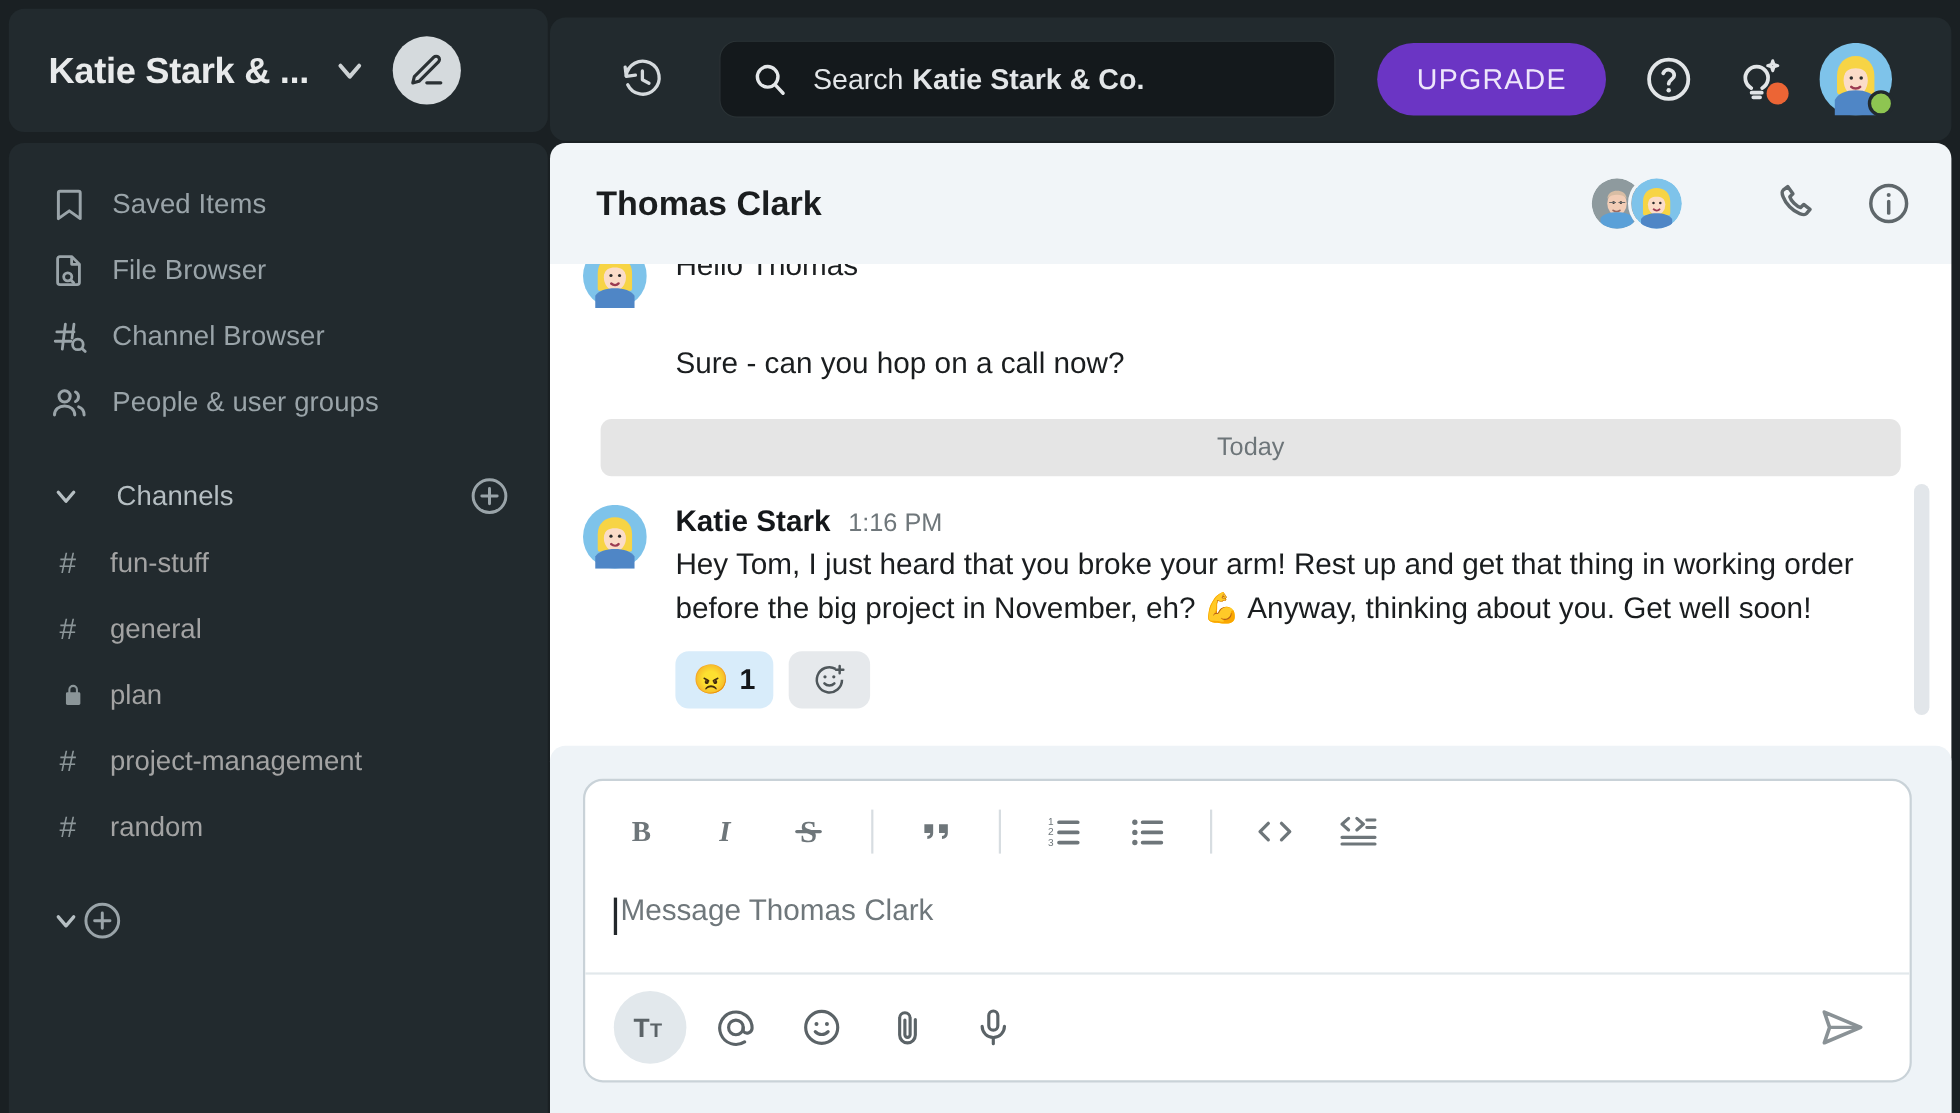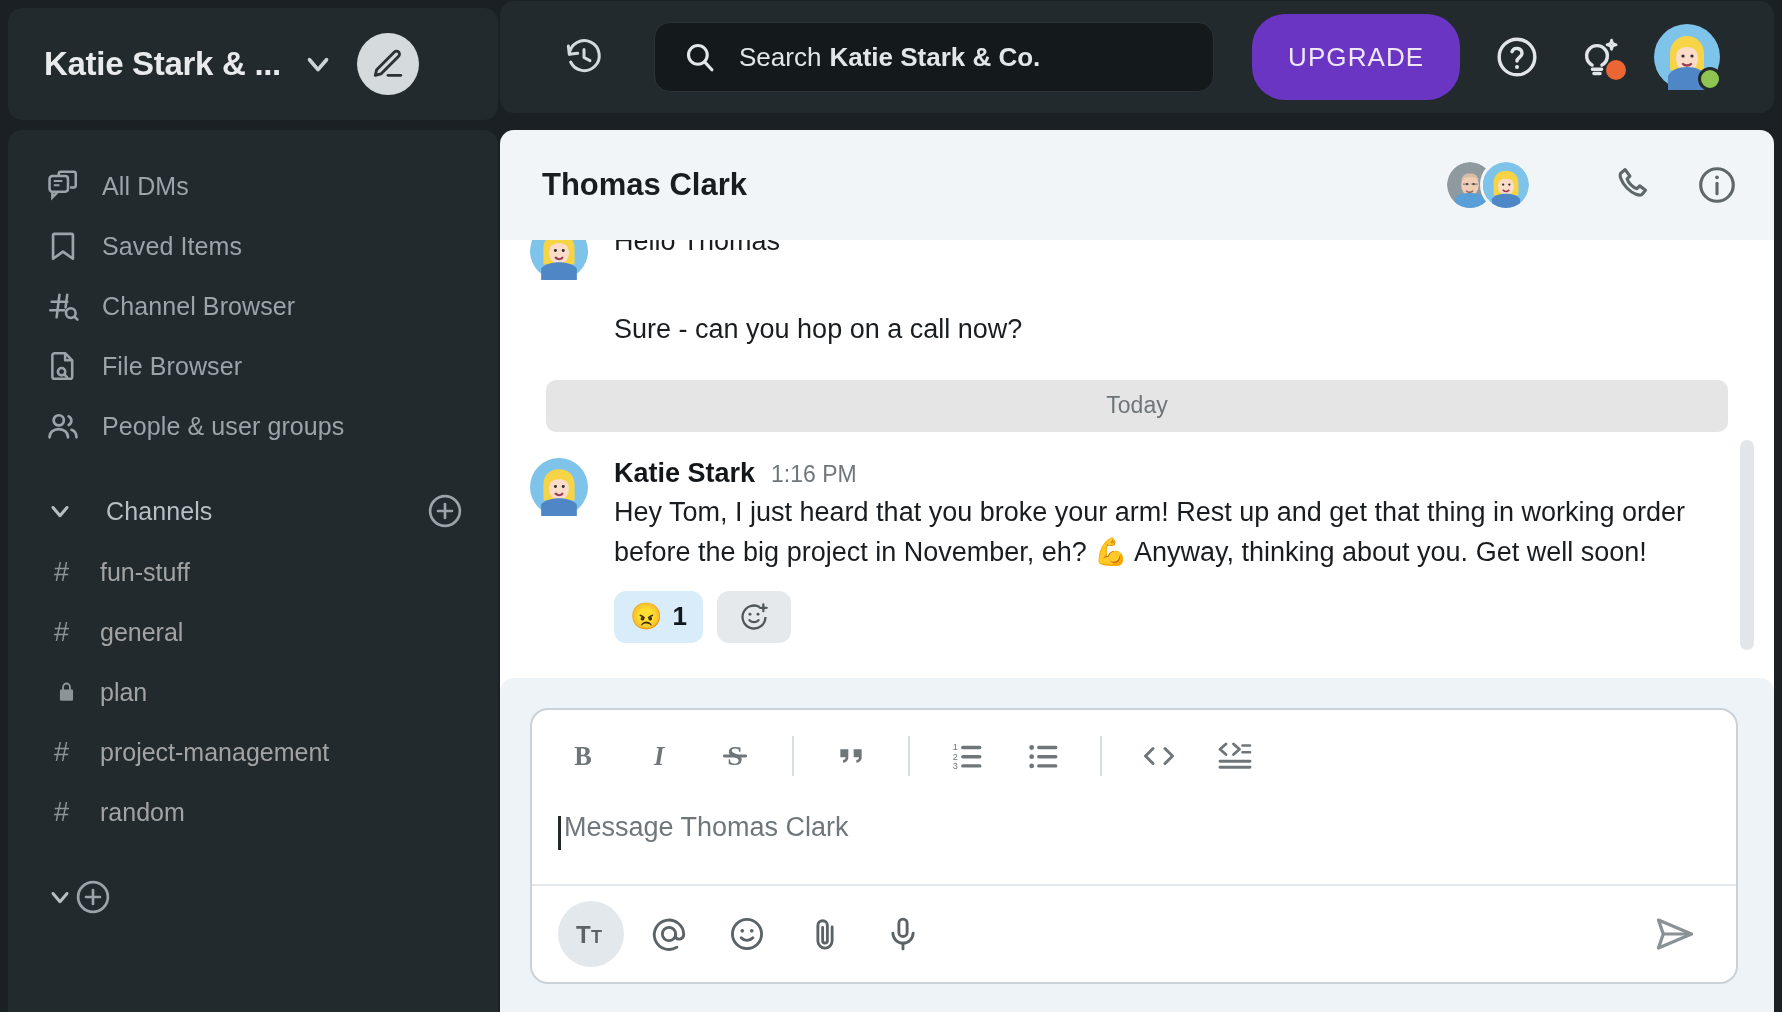--- a/index.html
+++ b/index.html
@@ -44,33 +44,33 @@
   .section-add { color: #9aa4a9; display: flex; align-items: center; }
 
   .chan-item { display: flex; align-items: center; height: 60px; padding-left: 46px; }
   .chan-sym { width: 38px; color: #8b9598; display: flex; align-items: center; font-size: 27px; }
   .chan-name { font-size: 25px; color: #a3a3a3; margin-left: 8px; }
 
   
   .right-col { position: relative; width: 1282px; flex: 0 0 1282px; height: 1012px; background: #1a2023; }
 
   .topbar {
-    position: absolute; left: 0; top: 1px; right: 8px; height: 112px;
+    position: absolute; left: 0; top: 16px; right: 8px; height: 112px;
     background: #222a2e; border-radius: 14px; display: flex; align-items: center; padding: 0 26px;
   }
   .hist-btn { width: 60px; height: 60px; display: flex; align-items: center; justify-content: center; color: #d5dadd; margin-left: 28px; }
   .search-box {
     margin-left: 40px; width: 560px; height: 70px; background: #14191c;
     border-radius: 16px; display: flex; align-items: center; padding: 0 28px; border: 1px solid #2b3336;
   }
   .search-ico { color: #e4e7e9; display: flex; align-items: center; }
   .search-text { margin-left: 22px; font-size: 26px; color: #e3e6e8; white-space: nowrap; }
   .search-text b { font-weight: 700; margin-left: 8px; }
   .upgrade-btn {
-    margin-left: 38px; height: 86px; padding: 0 36px; background: #6b35c4; border-radius: 33px;
+    margin-left: 38px; height: 66px; padding: 0 36px; background: #6b35c4; border-radius: 33px;
     display: flex; align-items: center; justify-content: center;
     color: #eee6fb; font-size: 26px; letter-spacing: 1.1px; border: none; font-family: inherit;
   }
   .top-ico { margin-left: 34px; color: #e2e5e7; display: flex; align-items: center; position: relative; }
   .ai-dot { position: absolute; right: -6px; bottom: 0px; width: 20px; height: 20px; border-radius: 50%; background: #ec6535; }
   .top-avatar { margin-left: 34px; position: relative; width: 66px; height: 66px; }
   .pres-dot { position: absolute; right: -2px; bottom: -1px; width: 24px; height: 24px; border-radius: 50%; background: #8ec551; border: 3px solid #222a2e; }
 
   .conv-header {
     position: absolute; left: 0; top: 130px; right: 8px; height: 110px;
@@ -149,62 +149,51 @@
         <svg width="34" height="34" viewBox="0 0 24 24" fill="none" stroke="currentColor" stroke-width="2" stroke-linecap="round" stroke-linejoin="round">
             <path d="M12 20h9"></path>
             <path d="M16.5 3.5a2.12 2.12 0 0 1 3 3L7 19l-4 1 1-4Z"></path>
           </svg>
       </span>
     </div>
 
     <div class="sidebar">
 
 
-      <div class="nav-item">
-        <span class="nav-icon">
-          <svg width="34" height="34" viewBox="0 0 24 24" fill="none" stroke="currentColor" stroke-width="1.8">
-              <rect x="2.5" y="5" width="13" height="11" rx="2"></rect>
-              <path d="M4.5 16v4l4-4"></path>
-              <path d="M9 5V3.5a1.5 1.5 0 0 1 1.5-1.5h9A1.5 1.5 0 0 1 21 3.5v8a1.5 1.5 0 0 1-1.5 1.5H17"></path>
-              <path d="M5.5 8.5h6M5.5 11.5h4" stroke-width="1.5"></path>
-            </svg>
-        </span>
-        <span class="nav-label">All DMs</span>
-      </div>
 
       <div class="nav-item">
         <span class="nav-icon">
           <svg width="34" height="34" viewBox="0 0 24 24" fill="none" stroke="currentColor" stroke-width="1.9" stroke-linejoin="round">
               <path d="M6 3.5h12a1 1 0 0 1 1 1V21l-7-5-7 5V4.5a1 1 0 0 1 1-1Z"></path>
             </svg>
         </span>
         <span class="nav-label">Saved Items</span>
-      </div>
-
-      <div class="nav-item">
-        <span class="nav-icon">
-          <svg width="34" height="34" viewBox="0 0 24 24" fill="none" stroke="currentColor" stroke-width="1.8" stroke-linecap="round">
-              <path d="M4 9h11M3 15h10M9.5 4 7.5 20M15 4l-1.2 9"></path>
-              <circle cx="17.5" cy="17" r="3.4"></circle>
-              <path d="m20.2 19.6 2 2"></path>
-            </svg>
-        </span>
-        <span class="nav-label">Channel Browser</span>
       </div>
 
       <div class="nav-item">
         <span class="nav-icon">
           <svg width="34" height="34" viewBox="0 0 24 24" fill="none" stroke="currentColor" stroke-width="1.8" stroke-linejoin="round">
               <path d="M13.5 3H6a1.5 1.5 0 0 0-1.5 1.5v15A1.5 1.5 0 0 0 6 21h11a1.5 1.5 0 0 0 1.5-1.5V8Z"></path>
               <path d="M13.5 3v5h5"></path>
               <circle cx="11" cy="16" r="2.6"></circle>
               <path d="m13 18 1.8 1.8" stroke-linecap="round"></path>
             </svg>
         </span>
         <span class="nav-label">File Browser</span>
+      </div>
+
+      <div class="nav-item">
+        <span class="nav-icon">
+          <svg width="34" height="34" viewBox="0 0 24 24" fill="none" stroke="currentColor" stroke-width="1.8" stroke-linecap="round">
+              <path d="M4 9h11M3 15h10M9.5 4 7.5 20M15 4l-1.2 9"></path>
+              <circle cx="17.5" cy="17" r="3.4"></circle>
+              <path d="m20.2 19.6 2 2"></path>
+            </svg>
+        </span>
+        <span class="nav-label">Channel Browser</span>
       </div>
 
       <div class="nav-item">
         <span class="nav-icon">
           <svg width="34" height="34" viewBox="0 0 24 24" fill="none" stroke="currentColor" stroke-width="1.9" stroke-linecap="round">
               <circle cx="9" cy="8" r="3.6"></circle>
               <path d="M2.5 20c0-3.6 2.9-5.8 6.5-5.8s6.5 2.2 6.5 5.8"></path>
               <path d="M16 5.2a3.4 3.4 0 0 1 0 6.1"></path>
               <path d="M18 14.7c2.1.7 3.5 2.5 3.5 5.3"></path>
             </svg>

